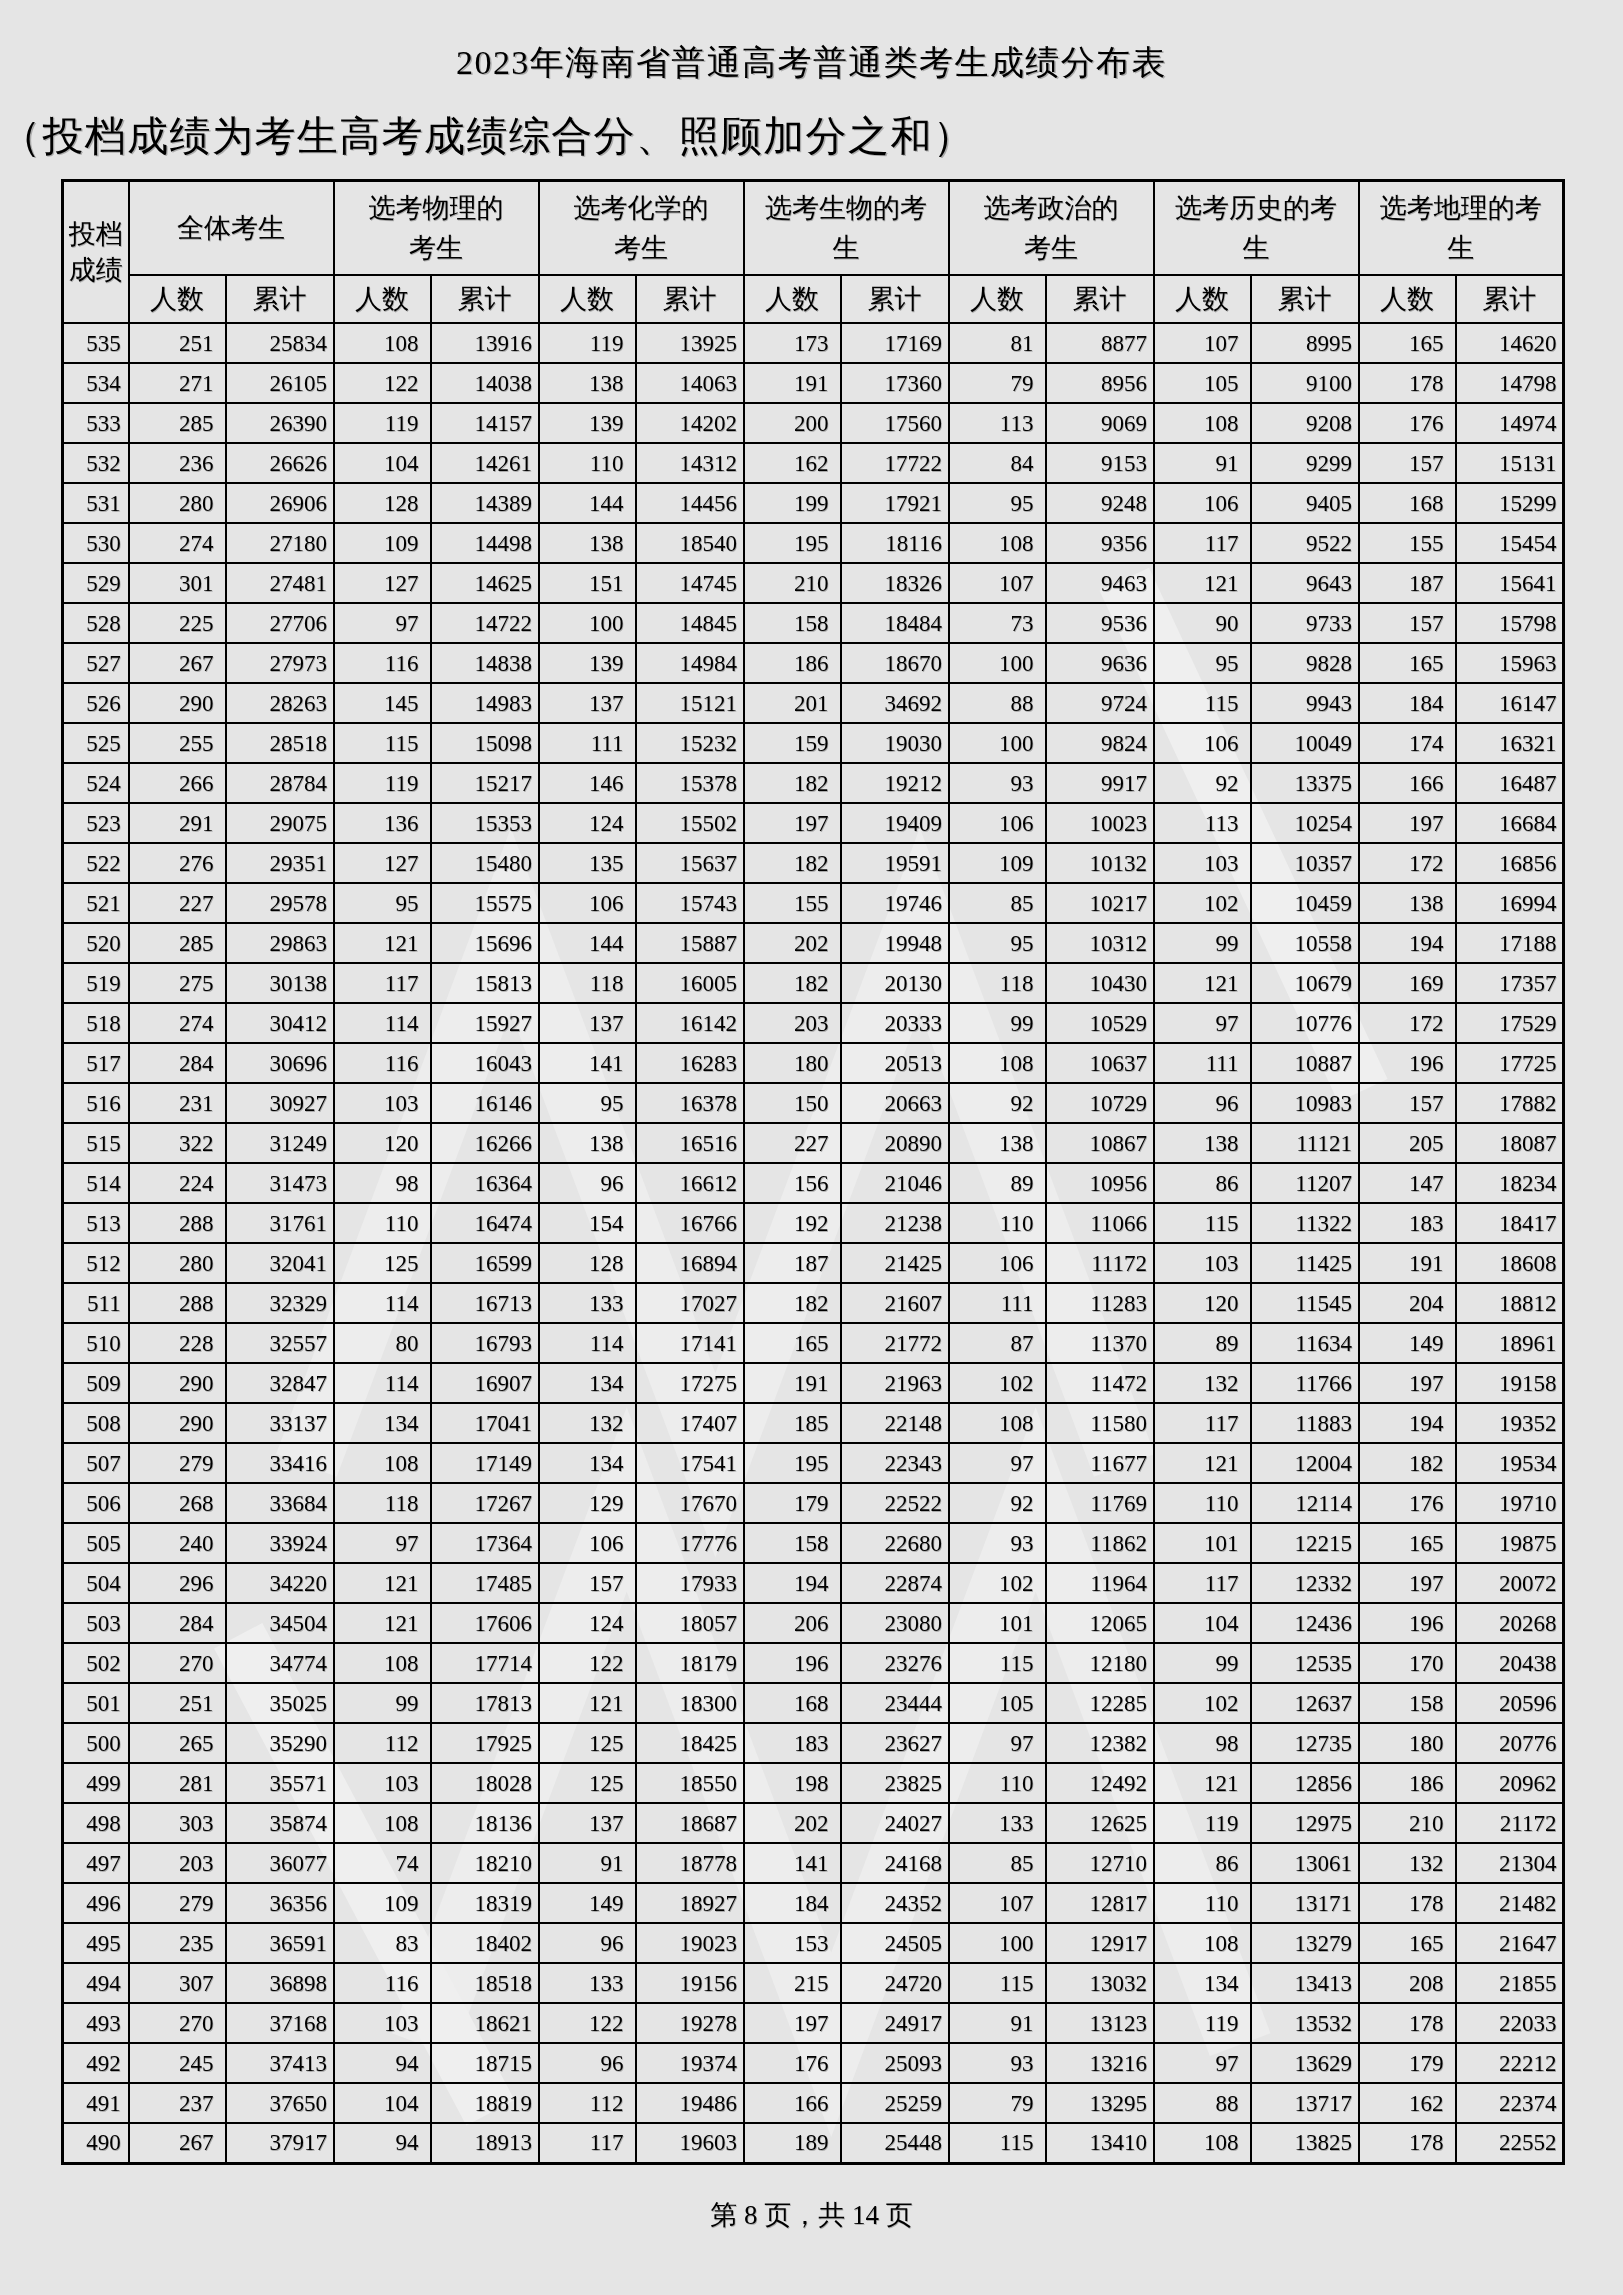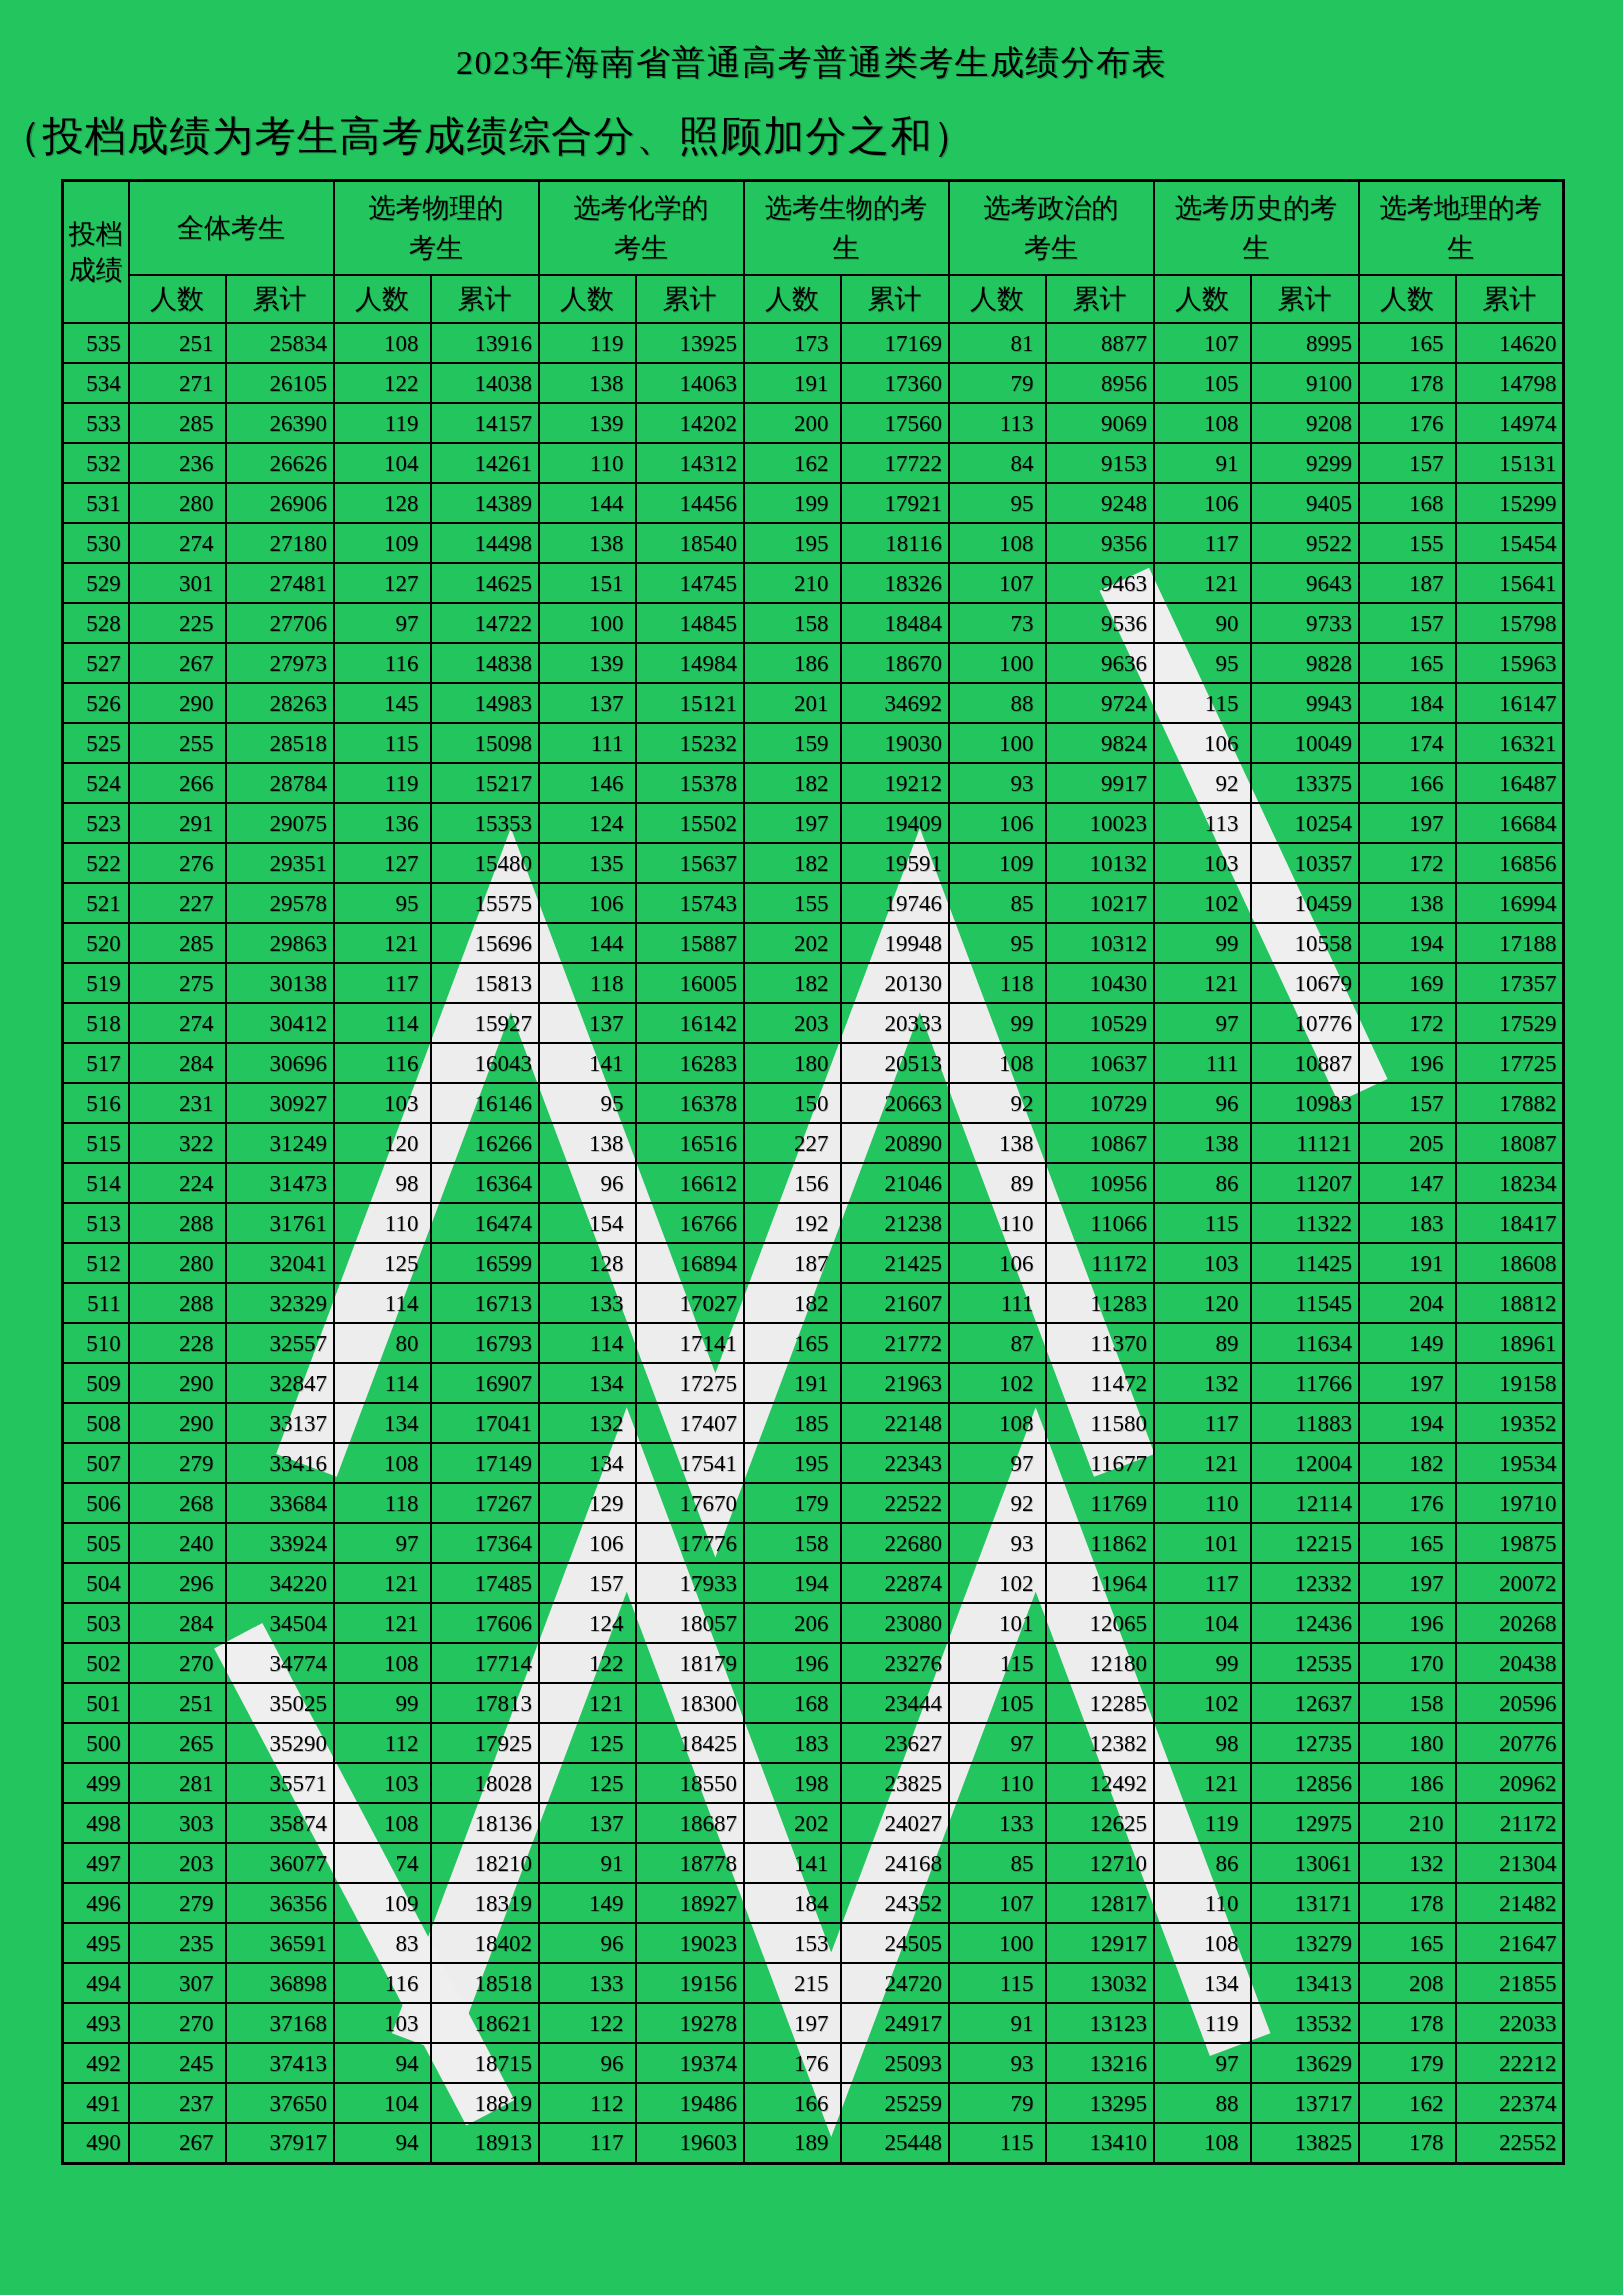--- a/index.html
+++ b/index.html
@@ -1,18 +1,18 @@
 <!DOCTYPE html>
 <html style="font-size:11px"><head>
 <meta charset="utf-8">
 <style>
   html,body { margin:0; padding:0; background:#ffffff; }
   .page {
     position:relative; width:1623px; height:2295px;
-    background:#22c55e; overflow:hidden;
+    background:#e5e5e5; overflow:hidden;
     font-family:"Liberation Serif","DejaVu Serif",serif;
     color:#000;
   }
   .watermark {
     position:absolute; left:136px; top:477px; z-index:0;
     pointer-events:none;
   }
   .content { position:relative; z-index:1; }
   .title1 {
     padding-top:40px; text-align:center;
@@ -905,15 +905,16 @@
             <td class="n">115</td>
             <td class="c">13410</td>
             <td class="n">108</td>
             <td class="c">13825</td>
             <td class="n">178</td>
             <td class="c">22552</td>
           </tr>
         </tbody>
     </table>
 
+    <div class="footer">第 8 页，共 14 页</div>
   </div>
 </div>
 
 
 </body></html>

